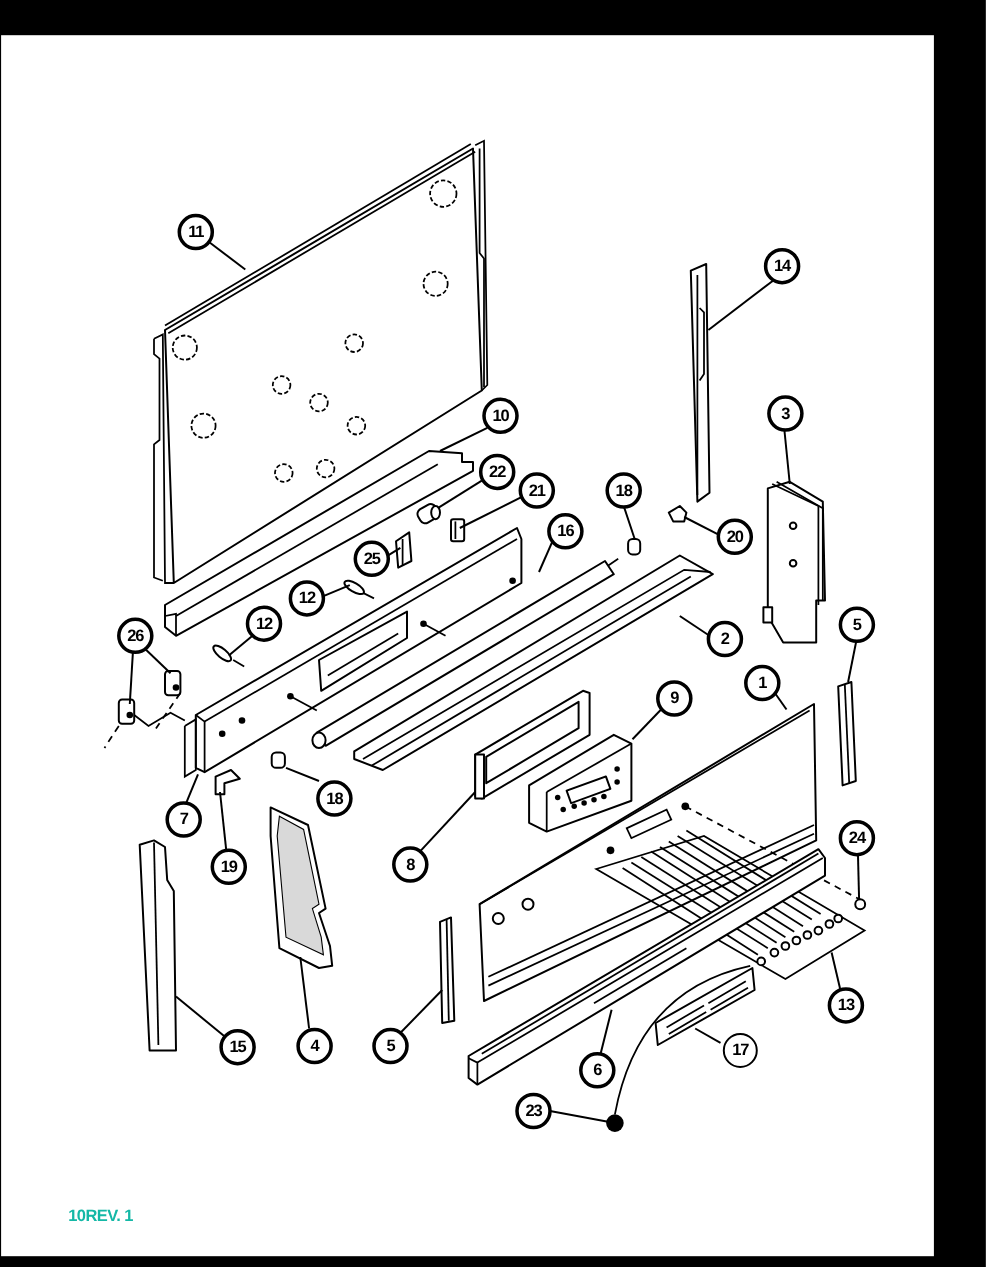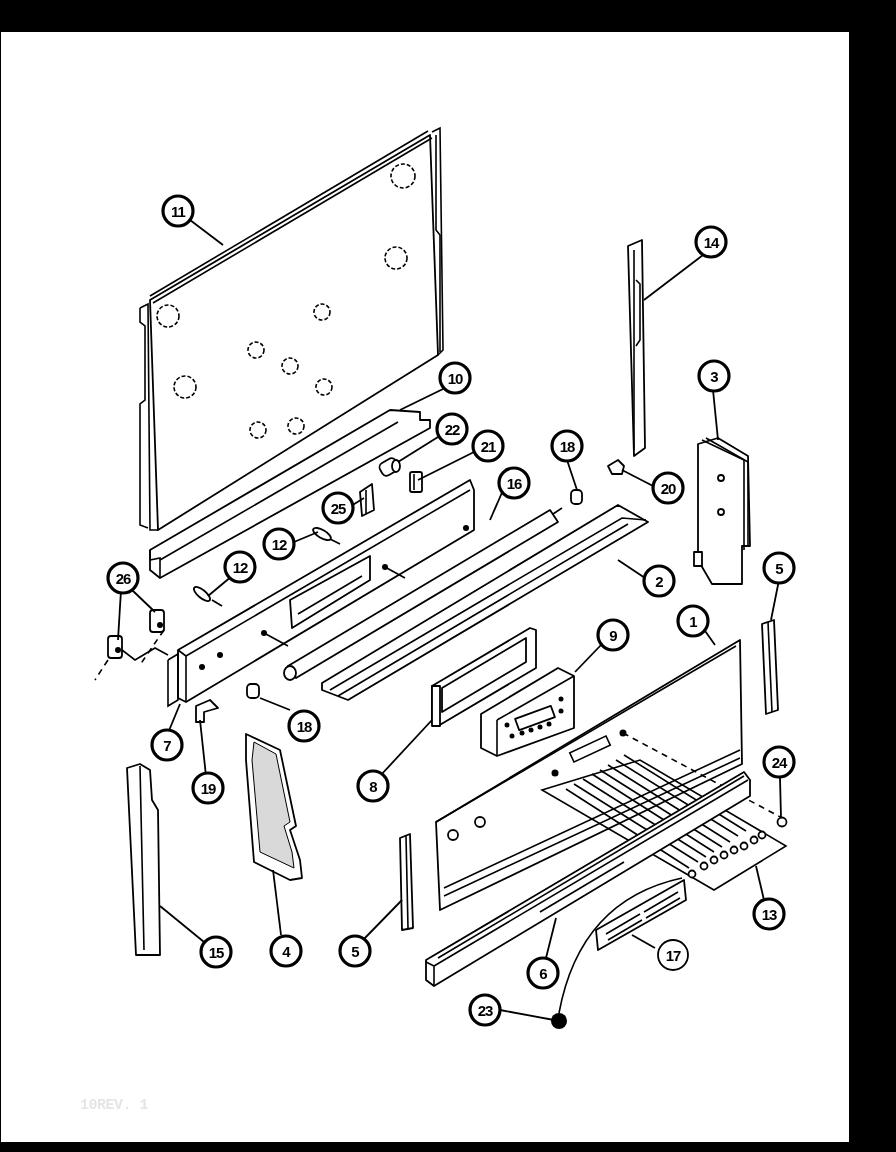--- a/index.html
+++ b/index.html
@@ -8,21 +8,21 @@
   svg.diagram { position: absolute; left: 0; top: 0; width: 896px; height: 1152px; }
   .callout-circle { fill: #fff; stroke: #000; stroke-width: 3.2; }
   .callout-circle.thin { stroke-width: 1.8; }
   .callout-text { font-family: "Liberation Sans", sans-serif; font-weight: bold; font-size: 15px; fill: #000; text-anchor: middle; dominant-baseline: central; letter-spacing: -1px; }
   .leader { stroke: #000; stroke-width: 1.8; fill: none; }
   .part { stroke: #000; stroke-width: 1.8; fill: #fff; stroke-linejoin: round; }
   .part-line { stroke: #000; stroke-width: 1.6; fill: none; }
   .hole { stroke: #000; stroke-width: 1.6; fill: none; stroke-dasharray: 4 2; }
   .dot { fill: #000; }
   .dashed { stroke: #000; stroke-width: 1.6; fill: none; stroke-dasharray: 6 5; }
-  .revision { position: absolute; left: 80px; top: 1097px; font-family: Liberation Mono, monospace; font-weight: bold; font-size: 15px; color: #e5e5e5; letter-spacing: -0.5px; }
+  .revision { position: absolute; left: 62px; top: 1097px; font-family: Liberation Sans, sans-serif; font-weight: bold; font-size: 15px; color: #14b8a6; letter-spacing: -0.5px; }
 </style>
 </head>
 <body>
 
 <div class="sheet"></div>
 
 <svg class="diagram" viewBox="0 0 896 1152">
 
   <g>
     <polygon class="part" points="150,300 430,135 438,355 158,530"></polygon>

